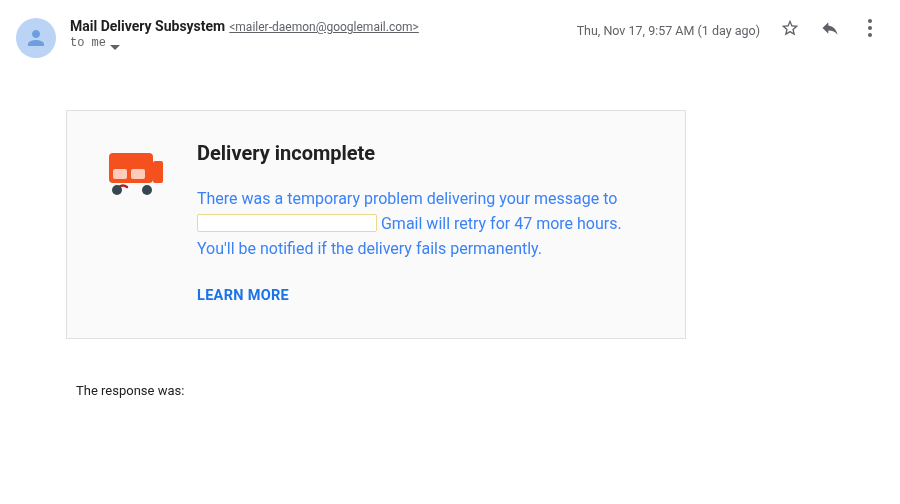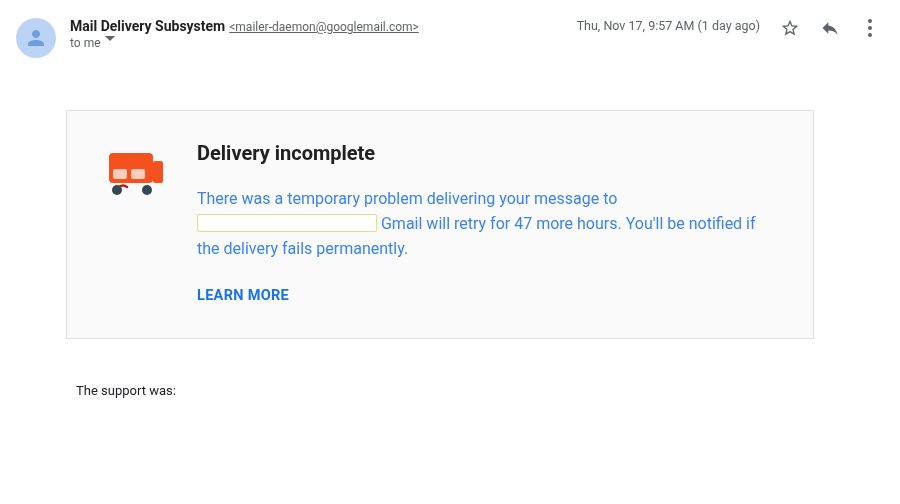--- a/index.html
+++ b/index.html
@@ -27,40 +27,40 @@
       align-items: center;
       justify-content: center;
       margin-right: 14px;
       flex-shrink: 0;
     }
     .avatar svg { width: 24px; height: 24px; fill: #6f9ee0; }
     .sender-block { flex: 0 0 auto; }
     .sender-line { display: flex; align-items: baseline; }
     .sender-name { font-weight: 700; font-size: 14px; color: #1f1f1f; }
     .sender-email { font-size: 12px; color: #5f6368; margin-left: 4px; text-decoration: underline; }
-    .recipient-line { display: flex; align-items: flex-start; margin-top: 2px; }
+    .recipient-line { display: flex; align-items: flex-end; margin-top: 2px; font-family: Liberation Mono, monospace; }
     .recipient-text { font-size: 12px; color: #5f6368; }
     .dropdown-caret { margin-left: 4px; }
     .right-meta {
       margin-left: auto;
       display: flex;
-      align-items: flex-start;
+      align-items: flex-end;
       gap: 20px;
       padding-right: 4px;
     }
     .timestamp { font-size: 12.5px; color: #5f6368; white-space: nowrap; }
     .icon-btn {
       width: 20px; height: 20px;
       display: flex; align-items: center; justify-content: center;
       cursor: pointer;
     }
     .icon-btn svg { fill: #5f6368; }
     .card {
       margin: 52px 0 0 56px;
-      width: 748px;
+      width: 620px;
       border: 1px solid #e0e0e0;
       background: #fafafa;
       padding: 30px 34px 34px 34px;
       display: flex;
       align-items: flex-start;
     }
     .truck { margin-right: 32px; flex-shrink: 0; margin-top: 2px; }
     .card-body { flex: 1; }
     .card-title { font-size: 20px; font-weight: 700; color: #212121; margin-bottom: 22px; }
     .card-text { font-size: 16px; color: #3b82f6; line-height: 1.55; }
@@ -165,16 +165,16 @@
       <div class="card-title">Delivery incomplete</div>
       <div class="card-text">
         <span>There was a temporary problem delivering your message to </span><span class="redacted-inline"></span>
         <span>Gmail will retry for 47 more hours. You'll be notified if the delivery fails permanently.</span>
       </div>
       <div class="learn-more">LEARN MORE</div>
     </div>
   </div>
 
   <div class="response-block">
-    <div class="response-label">The support was:</div>
+    <div class="response-label">The response was:</div>
   </div>
 
 </div>
 
 </body></html>

